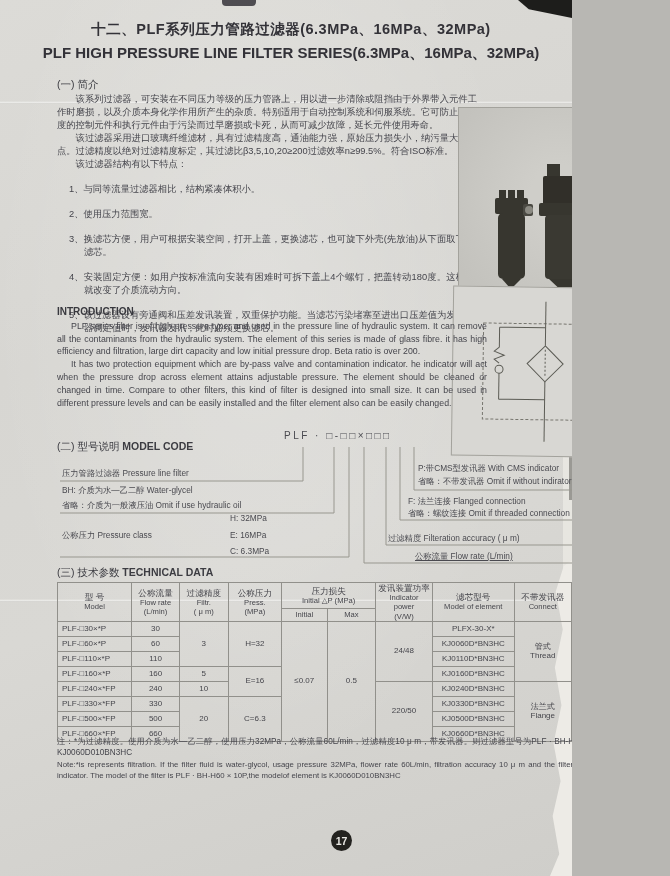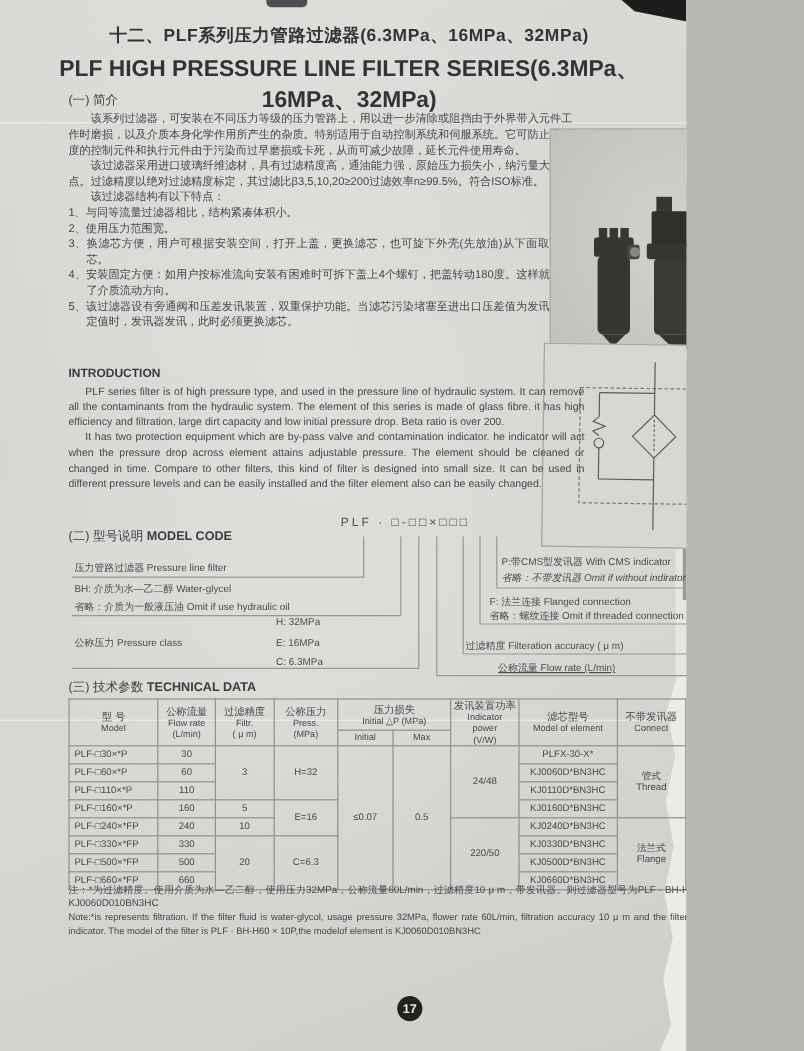--- a/index.html
+++ b/index.html
@@ -16,26 +16,26 @@
     clip-path:polygon(10% 0,100% 0,100% 100%,28% 52%);}
   .blob-top{position:absolute;left:222px;top:0;width:34px;height:6px;background:#2a2930;border-radius:0 0 4px 4px;opacity:.8;}
   .edge-dark{position:absolute;right:0;top:150px;width:3px;height:350px;background:rgba(60,60,55,0.45);}
   .edge-light{position:absolute;right:0;top:130px;width:9px;height:450px;background:rgba(240,238,232,0.65);}
   .torn{position:absolute;right:0;top:560px;width:22px;height:316px;background:#edebe6;
     clip-path:polygon(100% 0,100% 100%,0 100%,42% 93%,12% 81%,48% 70%,16% 58%,52% 46%,22% 34%,58% 22%,26% 10%,62% 2%);}
 
   .title-zh{position:absolute;left:40px;right:30px;top:20px;text-align:center;
     font-size:14.5px;font-weight:bold;color:#333238;letter-spacing:0.5px;}
   .title-en{position:absolute;left:40px;right:30px;top:44px;text-align:center;
-    font-size:19px;font-weight:bold;color:#333238;}
+    font-size:15px;font-weight:bold;color:#333238;}
 
   .zh-block{position:absolute;left:57px;top:78px;width:420px;font-size:9.3px;line-height:13px;}
   .sec-head{font-size:10.5px;color:#3c3c42;margin:0 0 2px 0;font-weight:normal;}
   .zh-block p{margin:0;text-indent:2em;text-align:justify;}
-  .feat{margin:0;padding-left:15px;text-indent:-15px;text-align:justify;}
+  .feat{margin:12px;padding-left:15px;text-indent:-15px;text-align:justify;}
 
   .en-block{position:absolute;left:57px;top:306px;width:430px;font-size:8.8px;line-height:12.8px;}
   .en-head{font-size:10px;font-weight:bold;color:#38383e;margin:0 0 1px 0;}
   .en-block p{margin:0;text-indent:1.6em;text-align:justify;}
 
   .figure{position:absolute;border:1px solid #a3a29c;}
   .photo-box{left:458px;top:107px;width:200px;height:194px;
     background:radial-gradient(ellipse at 50% 45%,#cfcec9 20%,#c3c2bd 85%);}
   .schem-box{left:452px;top:287px;width:208px;height:168px;background:#d8d7d3;transform:rotate(0.8deg);}
 
@@ -173,21 +173,21 @@
       <path d="M334 447 V513 H60"></path>
       <path d="M349 447 V557 H60"></path>
       <path d="M364 447 V563 H642"></path>
       <path d="M386 447 V545 H596"></path>
       <path d="M400 447 V520 H634"></path>
       <path d="M414 447 V490 H631"></path>
     </g>
   </svg>
 
   <div class="lab" style="left:418px;top:463px;">P:带CMS型发讯器  With CMS indicator</div>
-  <div class="lab" style="left:418px;top:476px;font-style:italic;">省略：不带发讯器  Omit if without indirator</div>
+  <div class="lab" style="left:418px;top:476px;">省略：不带发讯器  Omit if without indirator</div>
   <div class="lab" style="left:408px;top:496px;">F: 法兰连接 Flanged connection</div>
   <div class="lab" style="left:408px;top:508px;">省略：螺纹连接  Omit if threaded connection</div>
   <div class="lab" style="left:388px;top:533px;">过滤精度 Filteration accuracy ( μ m)</div>
   <div class="lab" style="left:415px;top:551px;text-decoration:underline;">公称流量 Flow rate (L/min)</div>
 
   <div class="lab" style="left:62px;top:468px;">压力管路过滤器 Pressure line filter</div>
   <div class="lab" style="left:62px;top:485px;">BH: 介质为水—乙二醇 Water-glycel</div>
   <div class="lab" style="left:62px;top:500px;">省略：介质为一般液压油 Omit if use hydraulic oil</div>
   <div class="lab" style="left:62px;top:530px;">公称压力 Pressure class</div>
   <div class="lab" style="left:230px;top:513px;">H: 32MPa</div>

